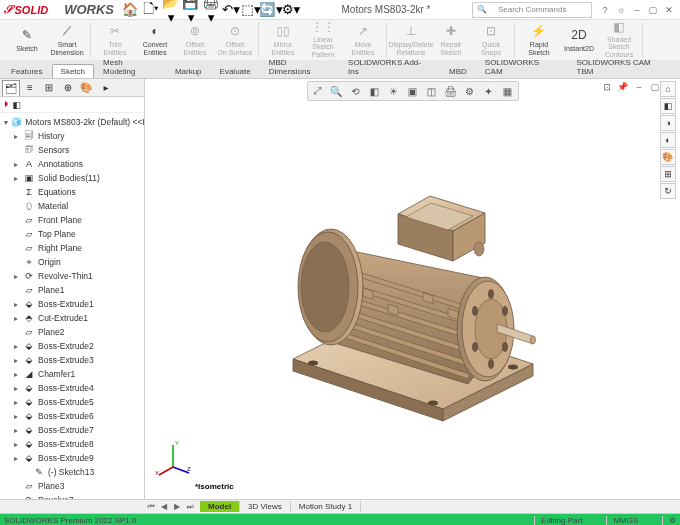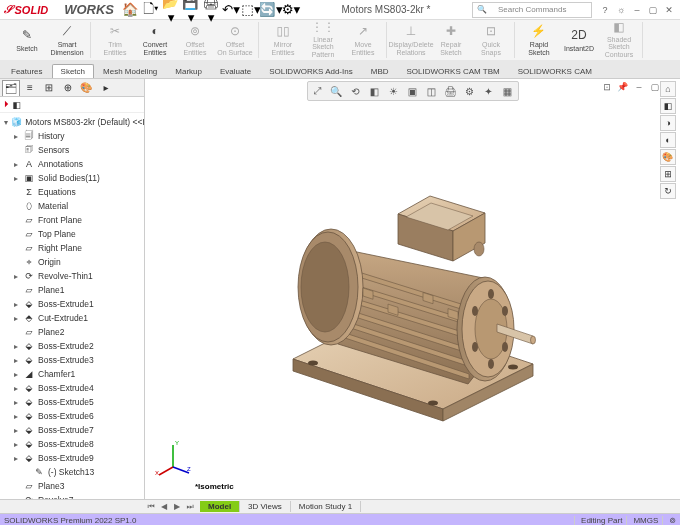--- a/index.html
+++ b/index.html
@@ -60,23 +60,23 @@
 .top-right-ctrl span { width: 14px; height: 12px; display: flex; align-items: center; justify-content: center; color: #666; font-size: 9px; cursor: pointer; }
 
 
 .bottom-tabs { height: 14px; display: flex; align-items: center; background: #f0f0f0; border-top: 1px solid #ccc; padding-left: 145px; }
 .bt-nav { display: flex; gap: 1px; margin-right: 4px; }
 .bt-nav span { width: 12px; font-size: 8px; color: #666; text-align: center; cursor: pointer; }
 .btab { padding: 1px 8px; font-size: 8px; border-right: 1px solid #ccc; cursor: pointer; }
 .btab.active { background: #84cc16; font-weight: bold; }
 
 
-.status { height: 13px; background: #c4b5fd; border-top: 1px solid #ccc; display: flex; align-items: center; font-size: 8px; color: #444; padding: 0 4px; }
+.status { height: 13px; background: #22c55e; border-top: 1px solid #ccc; display: flex; align-items: center; font-size: 8px; color: #444; padding: 0 4px; }
 .status-l { flex: 1; }
-.status-r { display: flex; gap: 4px; align-items: center; }
+.status-r { display: flex; gap: 24px; align-items: center; }
 .status-r span { border-left: 1px solid #ccc; padding-left: 6px; }
 
 svg { display: block; }
 </style>
 </head>
 <body>
 
 <div class="titlebar">
   <div class="logo">
     <span class="logo-s">𝒮</span>
@@ -180,24 +180,25 @@
           <span>Shaded<br>Sketch Contours</span>
         </div>
       </div>
     </div>
   <div class="ribbon-tabs" id="ribbon-tabs">
       <div class="rtab">Features</div>
       <div class="rtab active">Sketch</div>
       <div class="rtab">Mesh Modeling</div>
       <div class="rtab">Markup</div>
       <div class="rtab">Evaluate</div>
+      <div class="rtab">MBD Dimensions</div>
       <div class="rtab">SOLIDWORKS Add-Ins</div>
       <div class="rtab">MBD</div>
+      <div class="rtab">SOLIDWORKS CAM</div>
       <div class="rtab">SOLIDWORKS CAM TBM</div>
-      <div class="rtab">SOLIDWORKS CAM</div>
     </div>
 </div>
 
 <div class="main">
   <div class="side">
     <div class="side-tabs">
       <div class="side-tab active">🗂</div>
       <div class="side-tab">≡</div>
       <div class="side-tab">⊞</div>
       <div class="side-tab">⊕</div>

